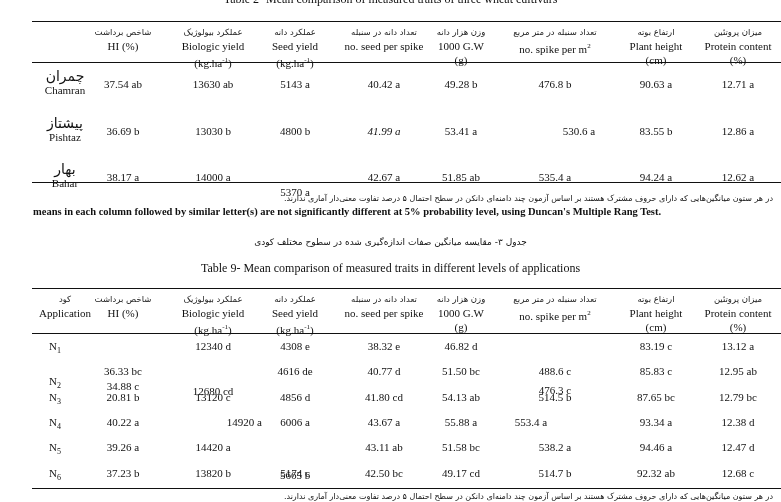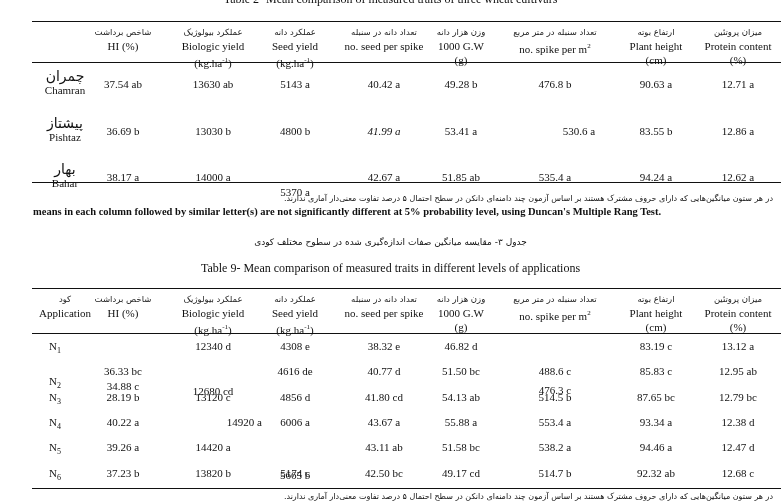--- a/index.html
+++ b/index.html
@@ -156,35 +156,35 @@
     <div class="vcell" style="left: 30px; width: 50px; top: 375px;"><span>N</span><sub>2</sub></div>
     <div class="vcell" style="left: 78px; width: 90px; top: 365px;">36.33 bc</div>
     <div class="vcell" style="left: 168px; width: 90px; top: 365px; margin-top: 20px;">12680 cd</div>
     <div class="vcell" style="left: 255px; width: 80px; top: 365px;">4616 de</div>
     <div class="vcell" style="left: 334px; width: 100px; top: 365px;">40.77 d</div>
     <div class="vcell" style="left: 421px; width: 80px; top: 365px;">51.50 bc</div>
     <div class="vcell" style="left: 500px; width: 110px; top: 365px;">488.6 c</div>
     <div class="vcell" style="left: 611px; width: 90px; top: 365px;">85.83 c</div>
     <div class="vcell" style="left: 688px; width: 100px; top: 365px;">12.95 ab</div>
     <div class="vcell" style="left: 30px; width: 50px; top: 391px;"><span>N</span><sub>3</sub></div>
-    <div class="vcell" style="left: 78px; width: 90px; top: 391px;">28.19 b</div>
+    <div class="vcell" style="left: 78px; width: 90px; top: 391px;">20.81 b</div>
     <div class="vcell" style="left: 168px; width: 90px; top: 391px;">13120 c</div>
     <div class="vcell" style="left: 255px; width: 80px; top: 391px;">4856 d</div>
     <div class="vcell" style="left: 334px; width: 100px; top: 391px;">41.80 cd</div>
     <div class="vcell" style="left: 421px; width: 80px; top: 391px;">54.13 ab</div>
     <div class="vcell" style="left: 500px; width: 110px; top: 391px;">514.5 b</div>
     <div class="vcell" style="left: 611px; width: 90px; top: 391px;">87.65 bc</div>
     <div class="vcell" style="left: 688px; width: 100px; top: 391px;">12.79 bc</div>
     <div class="vcell" style="left: 30px; width: 50px; top: 416px;"><span>N</span><sub>4</sub></div>
     <div class="vcell" style="left: 78px; width: 90px; top: 416px;">40.22 a</div>
     <div class="vcell" style="left: 172px; width: 90px; top: 416px; text-align: right;">14920 a</div>
     <div class="vcell" style="left: 255px; width: 80px; top: 416px;">6006 a</div>
     <div class="vcell" style="left: 334px; width: 100px; top: 416px;">43.67 a</div>
     <div class="vcell" style="left: 421px; width: 80px; top: 416px;">55.88 a</div>
-    <div class="vcell" style="left: 500px; width: 110px; top: 416px;">553.4 a</div>
+    <div class="vcell" style="left: 476px; width: 110px; top: 416px;">553.4 a</div>
     <div class="vcell" style="left: 611px; width: 90px; top: 416px;">93.34 a</div>
     <div class="vcell" style="left: 688px; width: 100px; top: 416px;">12.38 d</div>
     <div class="vcell" style="left: 30px; width: 50px; top: 441px;"><span>N</span><sub>5</sub></div>
     <div class="vcell" style="left: 78px; width: 90px; top: 441px;">39.26 a</div>
     <div class="vcell" style="left: 168px; width: 90px; top: 441px;">14420 a</div>
     <div class="vcell" style="left: 255px; width: 80px; top: 441px; margin-top: 28px;">5665 b</div>
     <div class="vcell" style="left: 334px; width: 100px; top: 441px;">43.11 ab</div>
     <div class="vcell" style="left: 421px; width: 80px; top: 441px;">51.58 bc</div>
     <div class="vcell" style="left: 500px; width: 110px; top: 441px;">538.2 a</div>
     <div class="vcell" style="left: 611px; width: 90px; top: 441px;">94.46 a</div>

